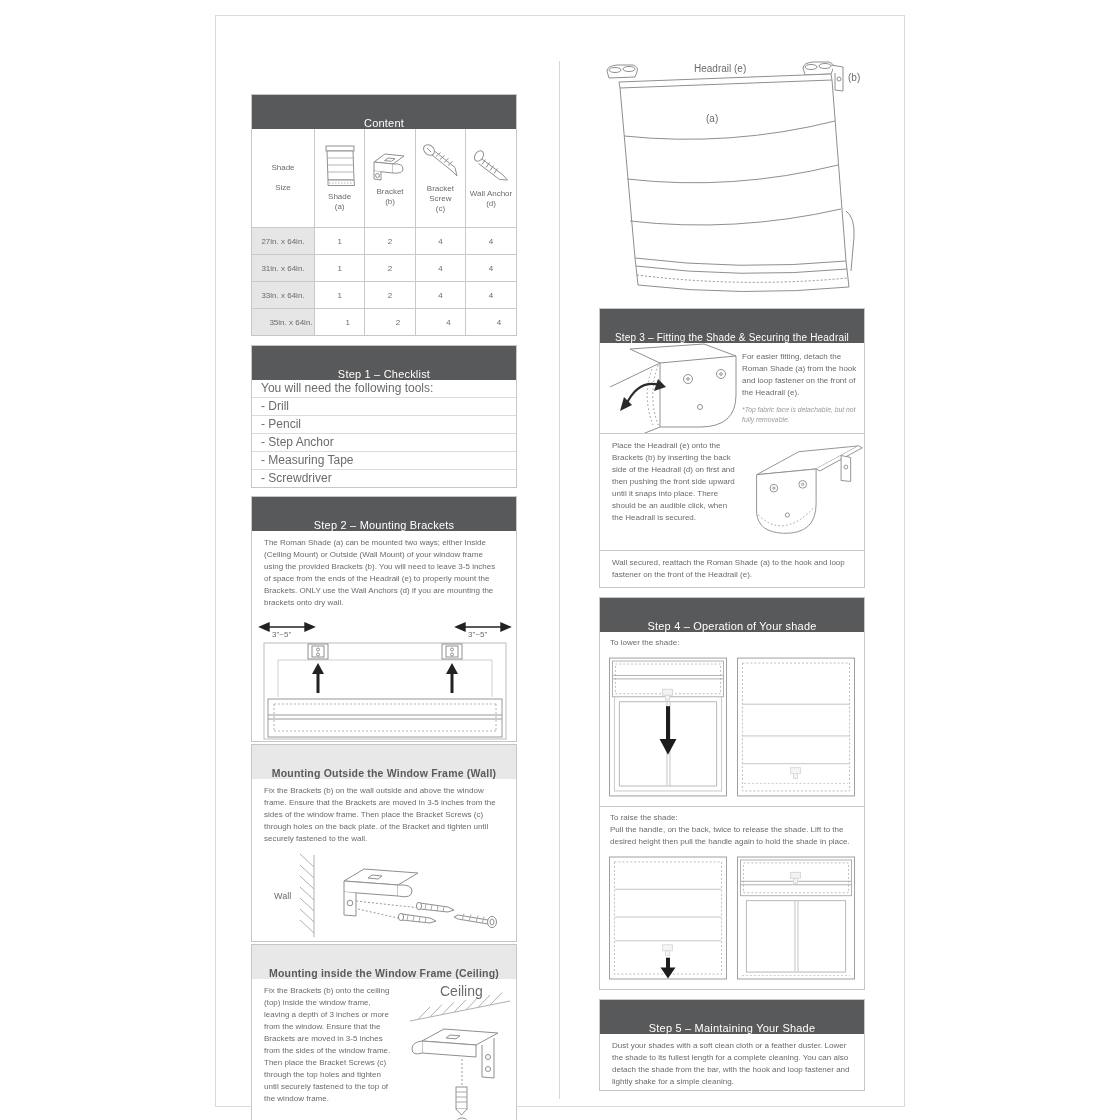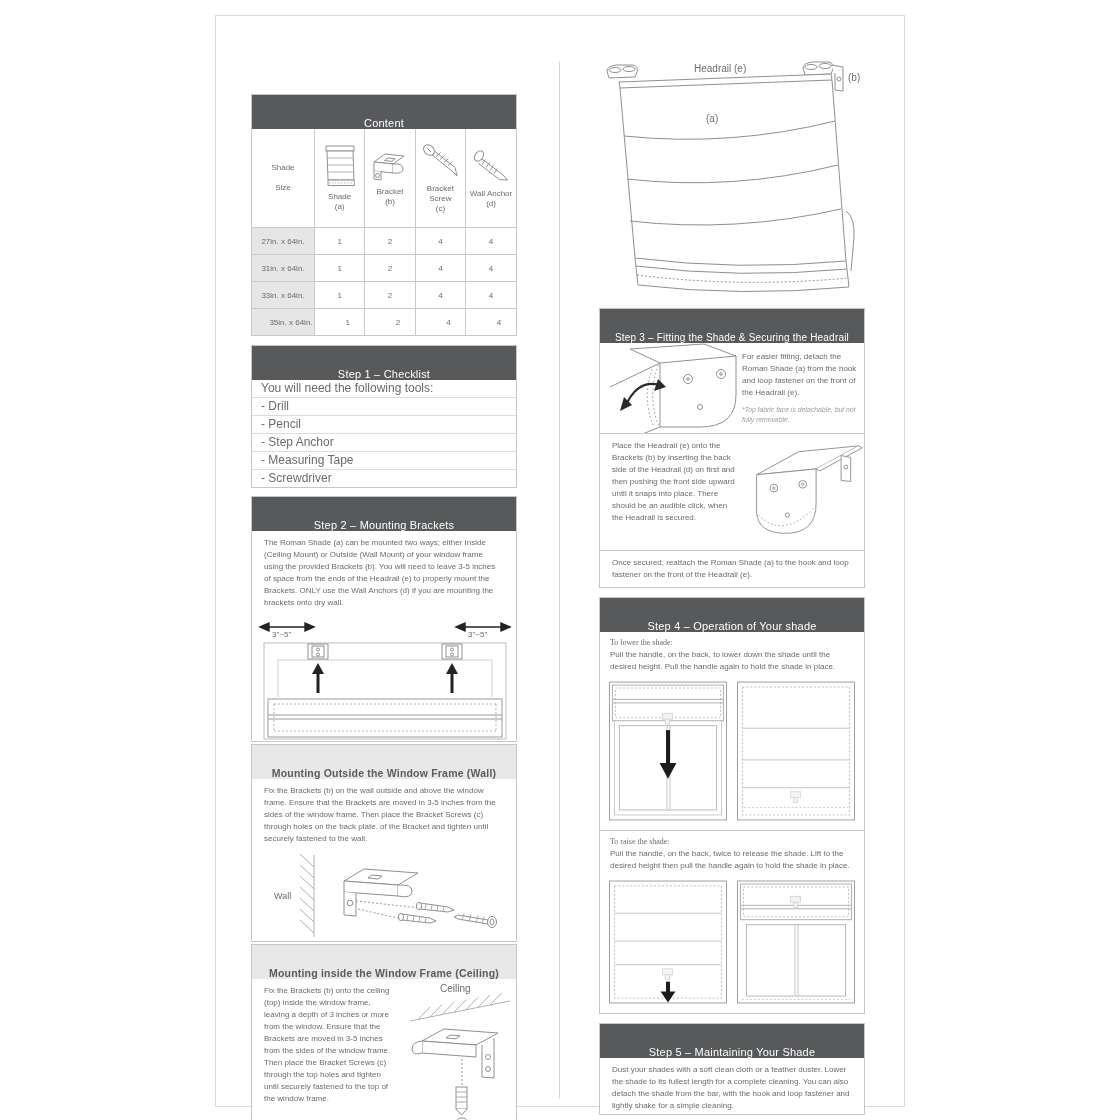--- a/index.html
+++ b/index.html
@@ -35,21 +35,21 @@
   .check-row:last-child{border-bottom:none;}
   
   .gap9{height:9px;} .gap8{height:8px;} .gap2{height:2px;}
   .diagram{position:relative;}
   .dlabel{position:absolute;font-size:8px;color:#6a6b6d;}
   .figure{position:relative;height:243px;}
   .flabel{position:absolute;font-size:10px;color:#6a6b6d;}
   .s3row{display:flex;}
   .bt{border-top:1px solid #c9c9c9;}
   .s4figs{display:flex;gap:8px;padding:2px 8px 8px 8px;}
-  .heading-line{display:block;font-family:Liberation Serif, serif;}
+  .heading-line{display:block;}
   svg{display:block;}
 </style>
 </head>
 <body>
 
 <div class="page">
 
 
   <div class="divider"></div>
 
@@ -281,21 +281,21 @@
 
     <div class="gap2"></div>
 
     <section class="box">
       <div class="bar sub">
         <span>Mounting inside the Window Frame (Ceiling)</span>
       </div>
       <div style="display:flex;">
         <p class="txt" style="margin:0;width:150px;">Fix the Brackets (b) onto the ceiling (top) inside the window frame, leaving a depth of 3 inches or more from the window. Ensure that the Brackets are moved in 3-5 inches from the sides of the window frame. Then place the Bracket Screws (c) through the top holes and tighten until securely fastened to the top of the window frame.</p>
         <div class="diagram" style="width:110px;height:162px;">
-          <span class="dlabel" style="left:34px;top:4px;font-size:10px;">Ceiling</span>
+          <span class="dlabel" style="left:34px;top:4px;font-size:14px;">Ceiling</span>
           <svg width="110" height="162" viewBox="0 0 110 162">
             <g stroke="#b0b0b0" fill="none">
               <path d="M4 42 L104 22"></path>
               <path d="M12 40.4 L24 28 M24 38 L36 25.6 M36 35.6 L48 23.2 M48 33.2 L60 20.8 M60 30.8 L72 18.4 M72 28.4 L84 16 M84 26 L96 13.6"></path>
             </g>
             <g fill="#fff" stroke="#8f8f8f">
               <path d="M16 62 L38 50 L92 54 L70 66 Z"></path>
               <path d="M44 56 l10 .8 l-4 3 l-10 -.8 Z"></path>
               <path d="M16 62 L70 66 L70 78 L16 74 Z"></path>
               <path d="M16 62 Q6 63 6 70 Q6 77 16 74"></path>
@@ -396,33 +396,32 @@
             <circle cx="28" cy="54" r="4" fill="none"></circle>
               <circle cx="28" cy="54" r="1.2"></circle>
             <circle cx="58" cy="50" r="4" fill="none"></circle>
               <circle cx="58" cy="50" r="1.2"></circle>
             <circle cx="42" cy="82" r="2.2" fill="none"></circle>
             <path d="M12 82 Q38 108 70 74" fill="none" stroke-dasharray="1.5,2.5"></path>
           </g>
         </svg>
       </div>
       <div class="bt">
-        <p class="txt" style="margin:0;">Once secured, reattach the Roman Shade (a) to the hook and loop fastener on the front of the Headrail (e).</p>
+        <p class="txt" style="margin:0;">Wall secured, reattach the Roman Shade (a) to the hook and loop fastener on the front of the Headrail (e).</p>
       </div>
     </section>
 
     <div style="height:9px;"></div>
 
     <section class="box">
       <div class="bar">
         <span>Step 4 – Operation of Your shade</span>
       </div>
       <div class="txt" style="padding:5px 10px;">
         <span class="heading-line">To lower the shade:</span>
-        <span>Pull the handle, on the back, to lower down the shade until the desired height. Pull the handle again to hold the shade in place.</span>
       </div>
       <div class="s4figs">
         <svg width="121" height="142" viewBox="0 0 121 142">
           <rect x="1.5" y="1.5" width="118" height="139" fill="#fff" stroke="#9f9f9f"></rect>
           <rect x="6.5" y="6.5" width="108" height="129" fill="none" stroke="#cacaca"></rect>
           <rect x="4.5" y="4.5" width="112" height="36" fill="#fff" stroke="#b0b0b0"></rect>
           <rect x="7.5" y="7.5" width="106" height="30" fill="none" stroke="#bdbdbd" stroke-dasharray="2,2"></rect>
           <path d="M5 19 L117 19 M5 22.5 L117 22.5" stroke="#b0b0b0"></path>
           <g stroke="#d8d8d8" fill="#f3f3f3">
               <rect x="55" y="33" width="10" height="6"></rect>

